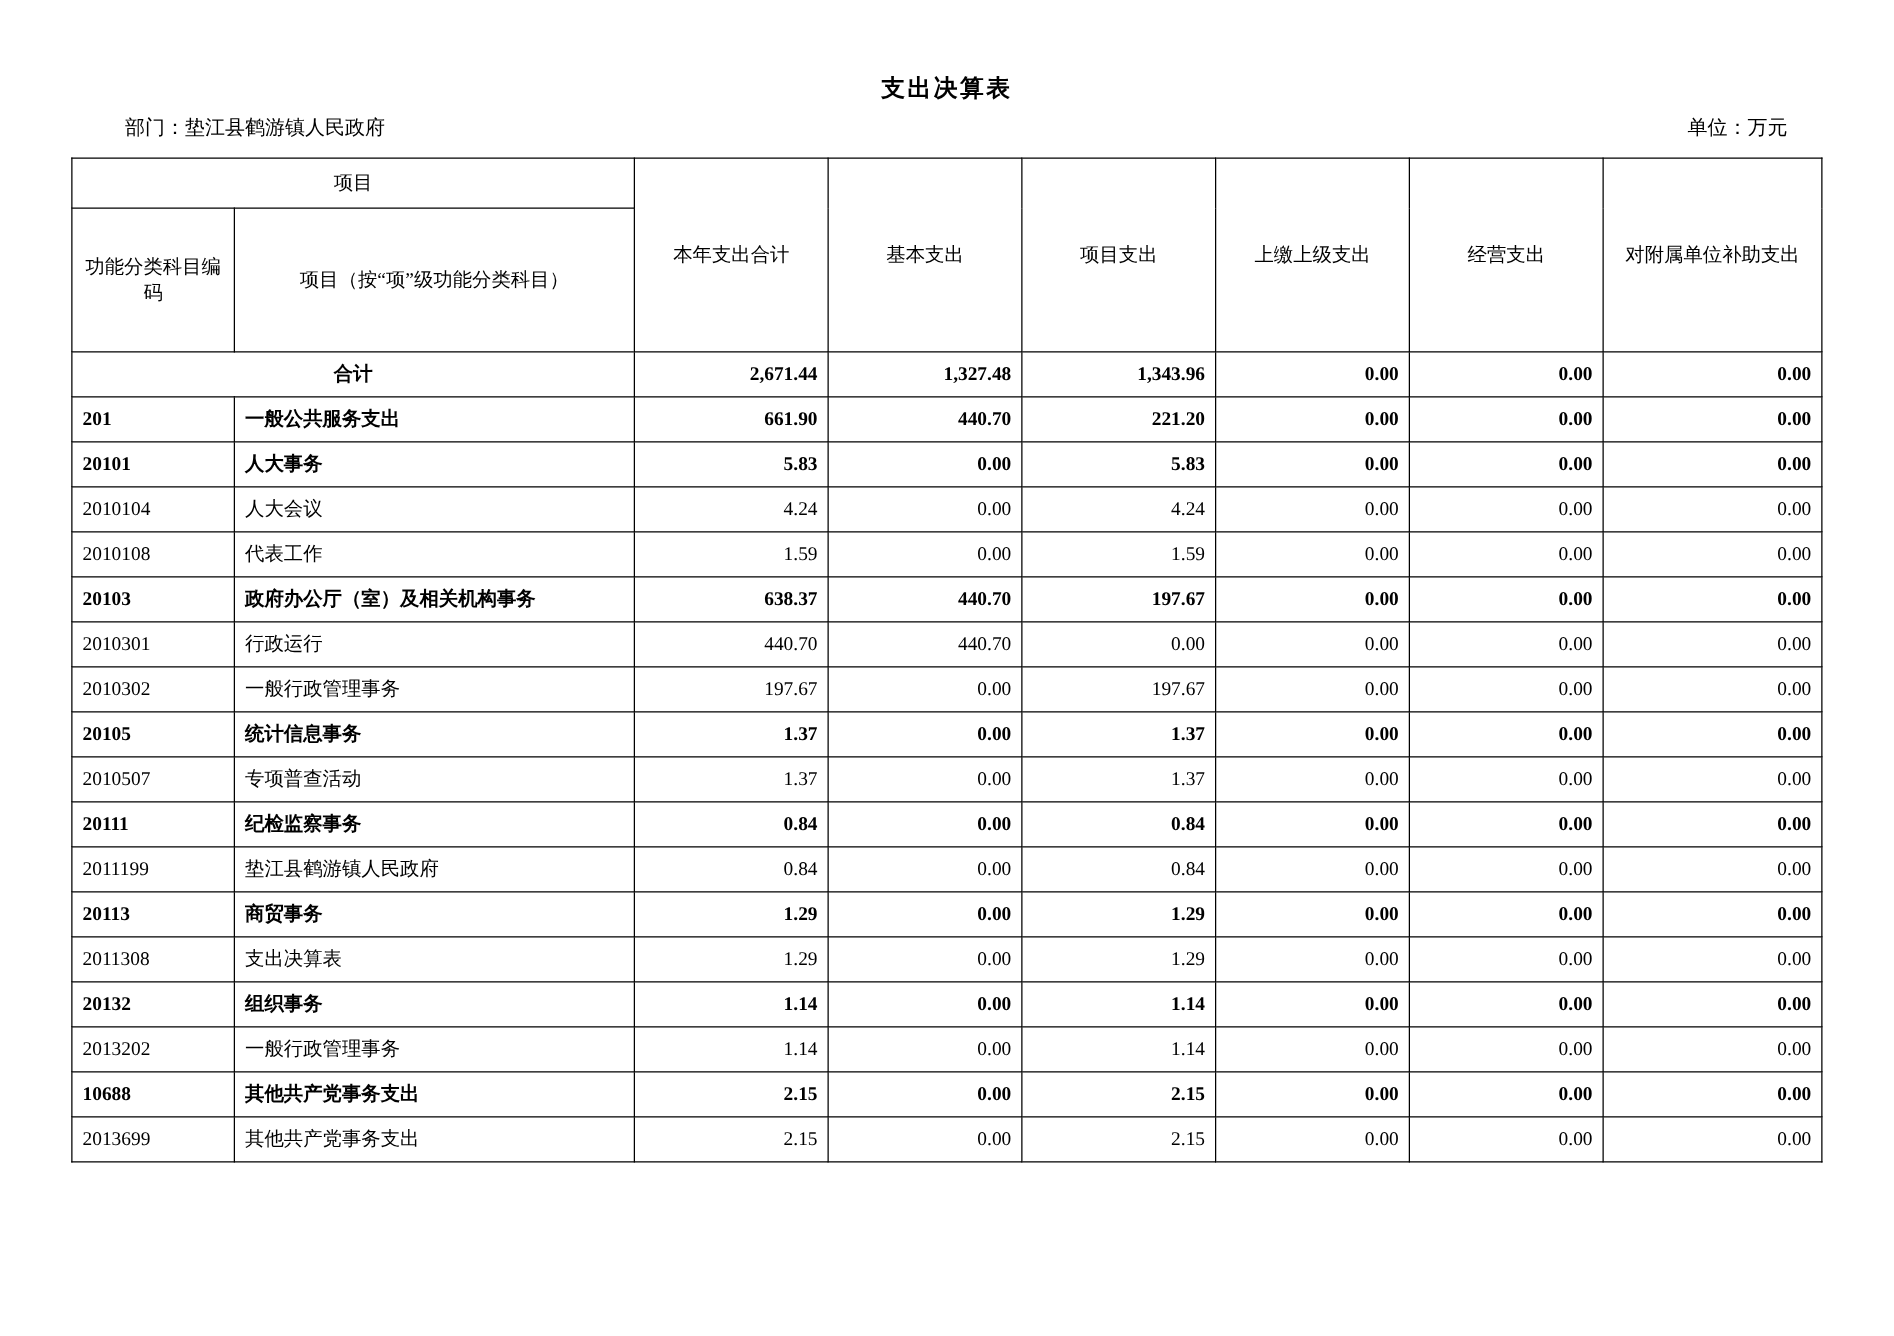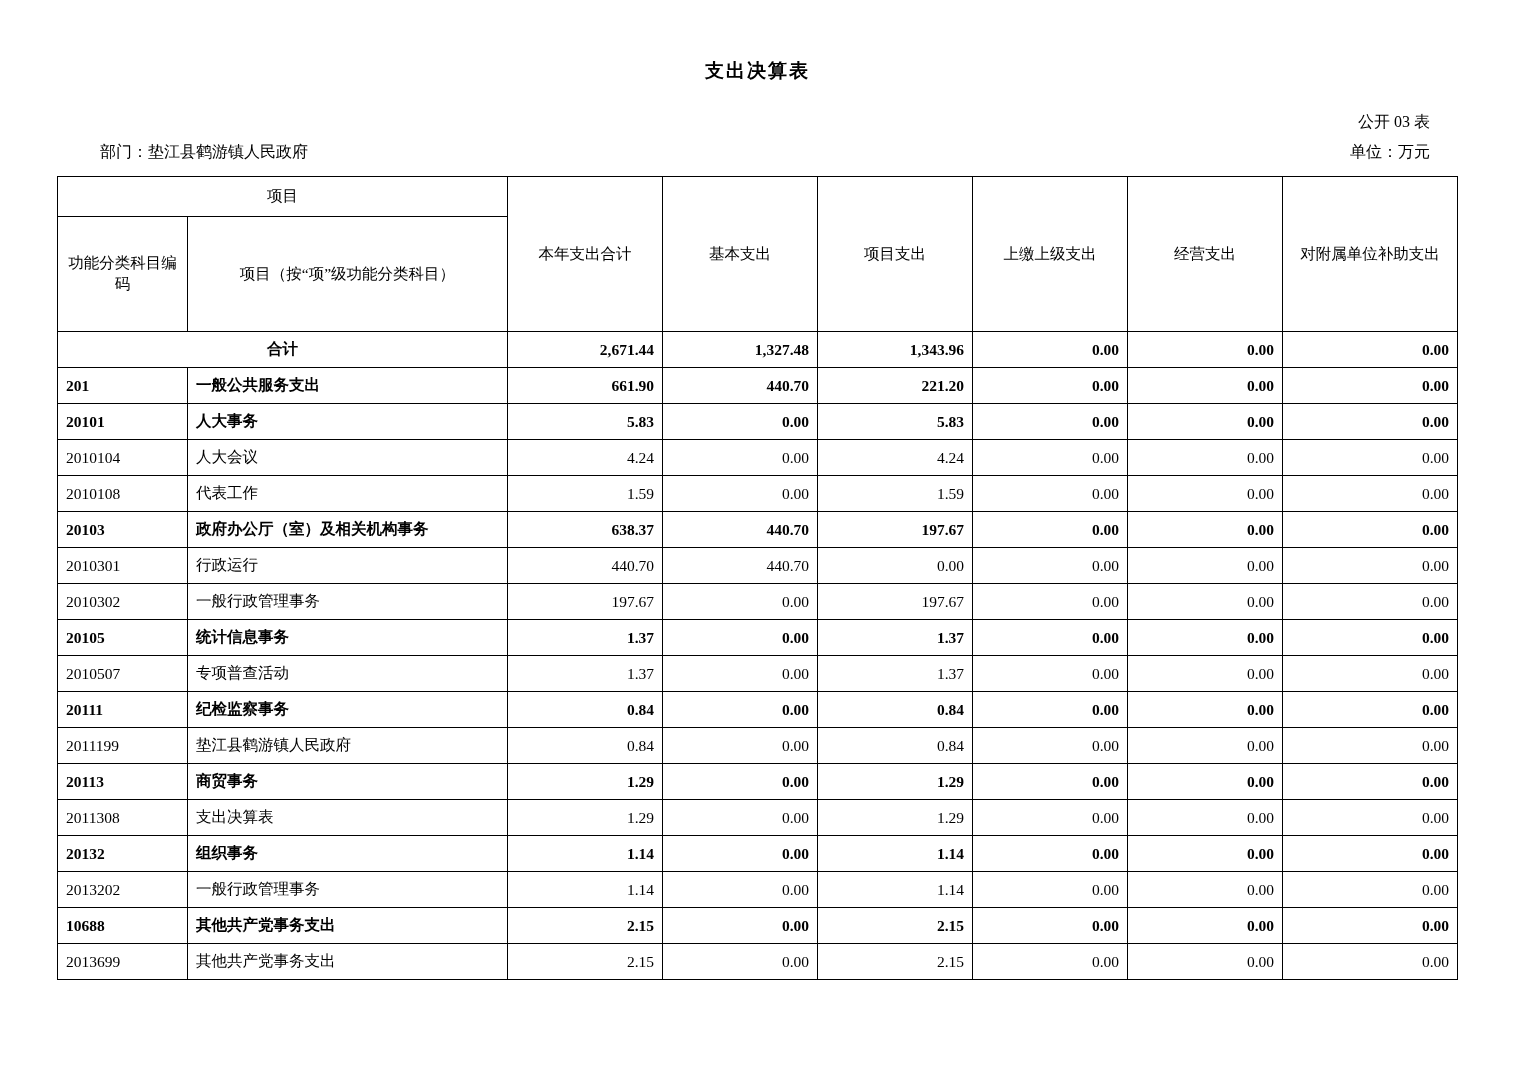--- a/index.html
+++ b/index.html
@@ -107,23 +107,20 @@
     font-weight: bold;
   }
 </style>
 </head>
 <body>
 
 <div class="page">
 
   <div class="doc-title">支出决算表</div>
 
-  <div class="meta-row">
-    <div class="meta-right">公开 03 表</div>
-  </div>
 
   <div class="meta-row2">
     <div class="meta-left">部门：垫江县鹤游镇人民政府</div>
     <div class="meta-right">单位：万元</div>
   </div>
 
   <table class="fin">
     <colgroup>
       <col class="c-code">
       <col class="c-name">

